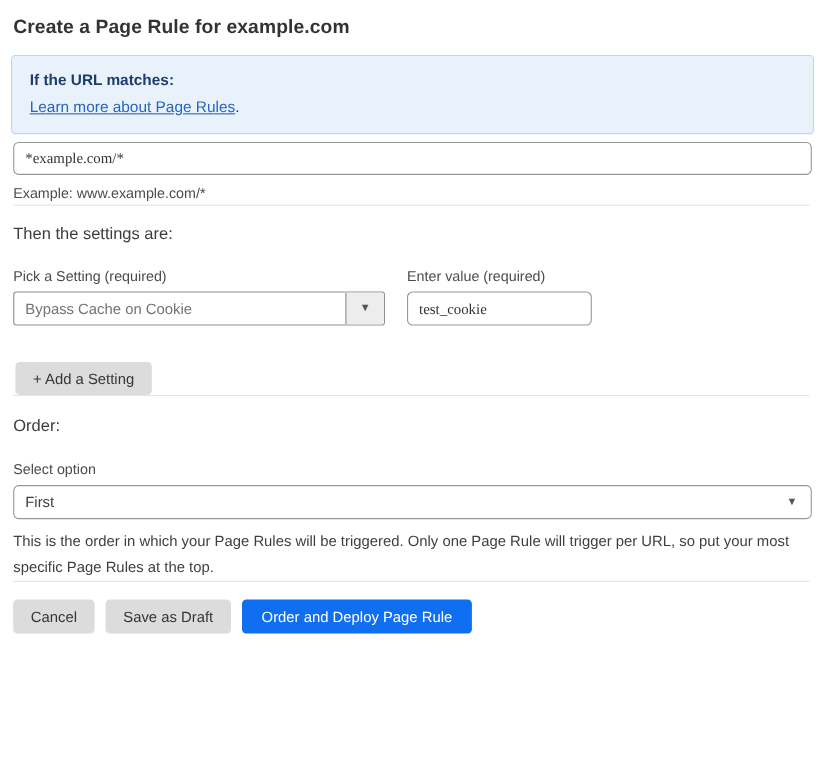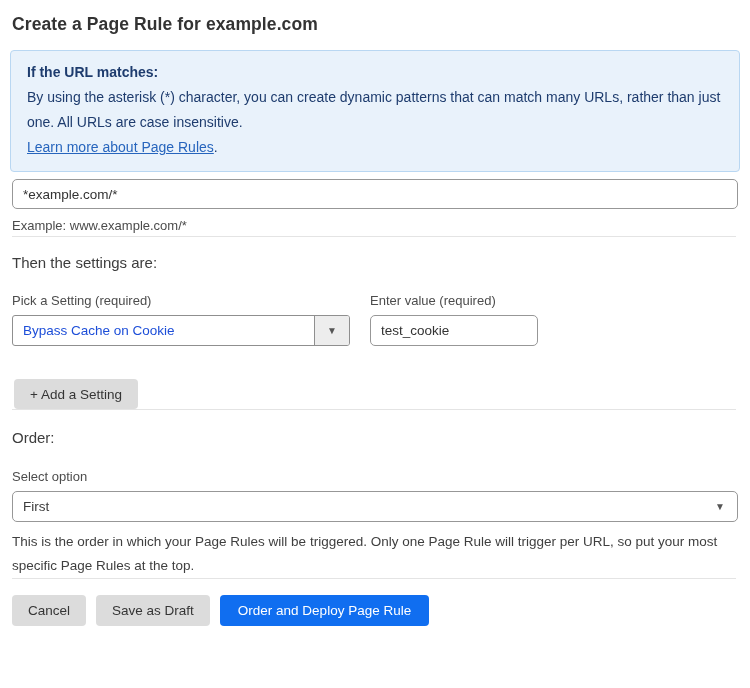--- a/index.html
+++ b/index.html
@@ -43,21 +43,21 @@
     font-size: 13px;
     color: #4c4c4c;
   }
   .url-label { margin-top: 23px; }
 
   .text-input {
     display: block;
     border: 1px solid #979797;
     border-radius: 5px;
     background: #ffffff;
-    font-family: Liberation Sans, sans-serif;
+    font-family: Liberation Serif, serif;
     font-size: 13.5px;
     color: #333333;
     padding: 0 10px;
     height: 30px;
     outline: none;
   }
   .url-input { margin-top: 7px; width: 726px; }
 
   .helper-text {
     margin-top: 7px;
@@ -102,21 +102,21 @@
     align-items: stretch;
     cursor: pointer;
     overflow: hidden;
   }
   .select-box .select-text {
     flex: 1;
     display: flex;
     align-items: center;
     padding-left: 10px;
     font-size: 13.5px;
-    color: #1d4ed8;
+    color: #737373;
   }
   .select-box .select-arrow-btn {
     width: 35px;
     background: #ededed;
     border-left: 1px solid #8f8f8f;
     display: flex;
     align-items: center;
     justify-content: center;
     font-size: 10px;
     color: #555555;
@@ -196,21 +196,20 @@
 </style>
 </head>
 <body>
 
 <div class="page">
 
   <h1 class="page-title">Create a Page Rule for example.com</h1>
 
   <div class="info-box">
     <div class="info-heading">If the URL matches:</div>
-    <div class="info-body">By using the asterisk (*) character, you can create dynamic patterns that can match many URLs, rather than just one. All URLs are case insensitive.</div>
     <div><a class="info-link">Learn more about Page Rules</a><span>.</span></div>
   </div>
 
   <input class="text-input url-input" type="text" value="*example.com/*" style="">
   <div class="helper-text">Example: www.example.com/*</div>
 
   <hr class="divider divider-1">
 
   <h2 class="section-heading settings-heading">Then the settings are:</h2>
 

